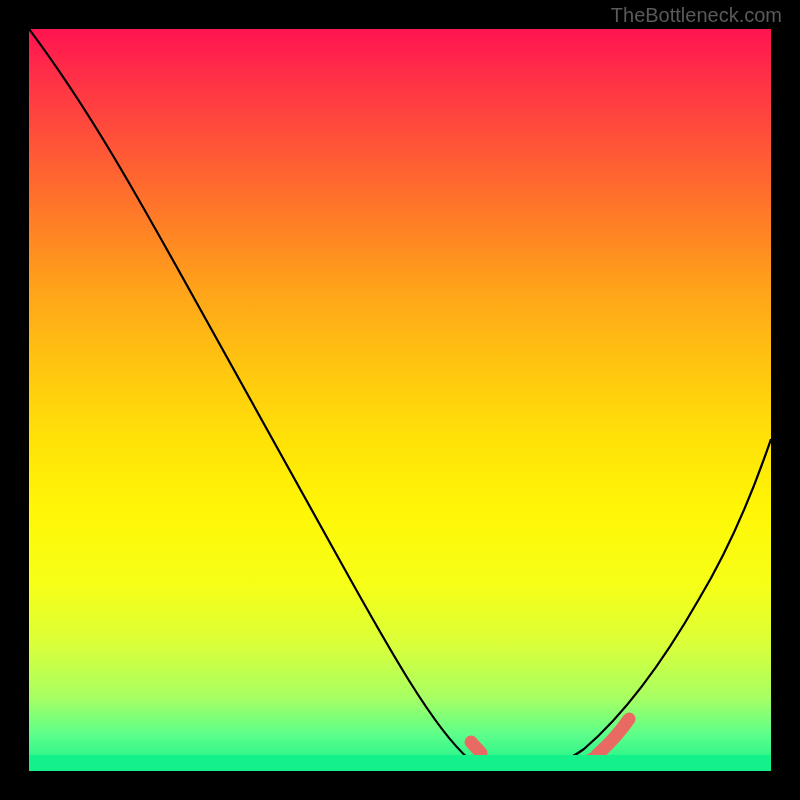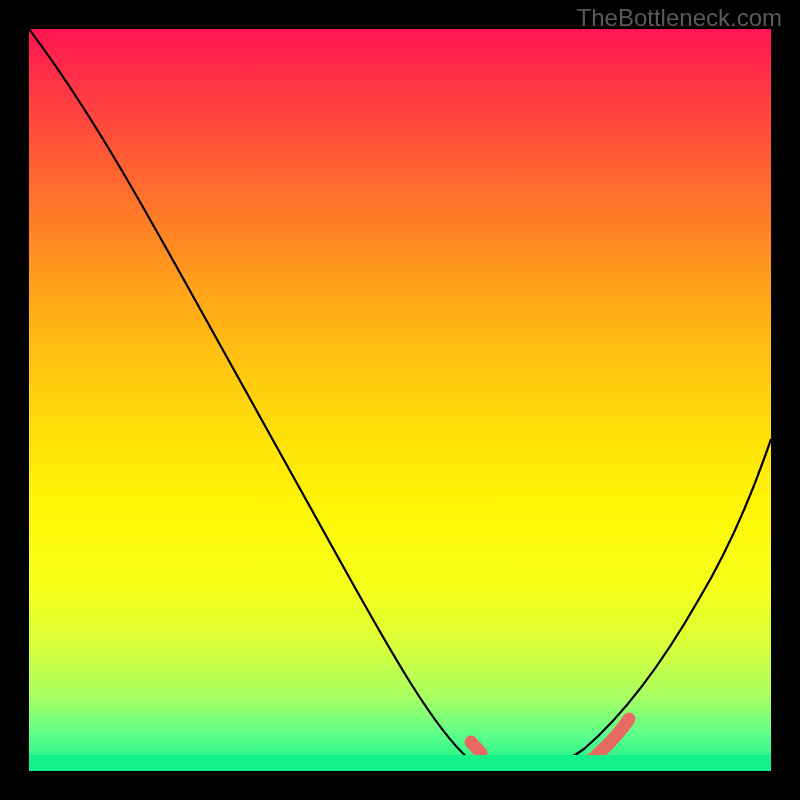--- a/index.html
+++ b/index.html
@@ -9,21 +9,21 @@
     background: #000;
     position: relative;
     font-family: Arial, sans-serif;
     overflow: hidden;
   }
   .watermark {
     position: absolute;
     top: 4px;
     right: 18px;
     color: #5a5a5a;
-    font-size: 24px;
+    font-size: 20px;
     font-weight: 500;
     z-index: 10;
   }
   .plot-area {
     position: absolute;
     left: 29px;
     top: 29px;
     width: 742px;
     height: 742px;
     overflow: hidden;

